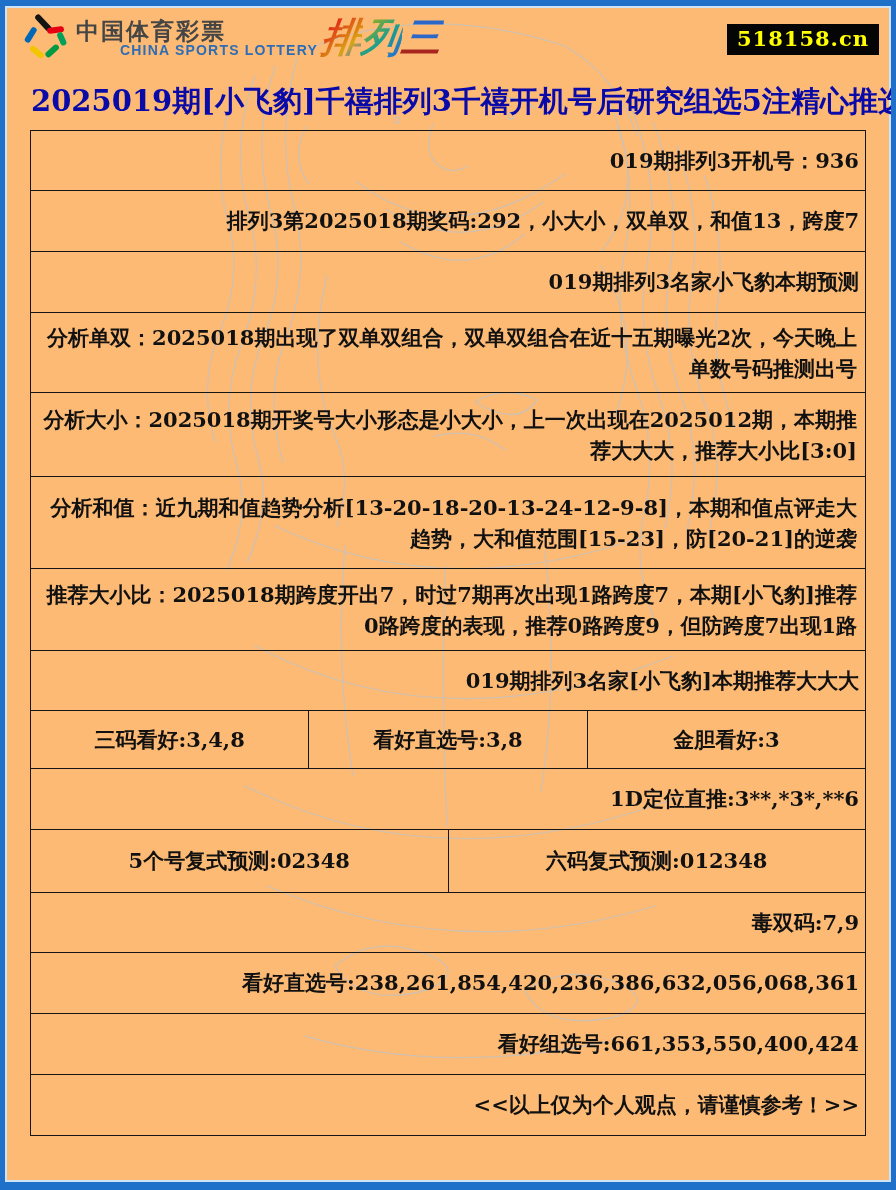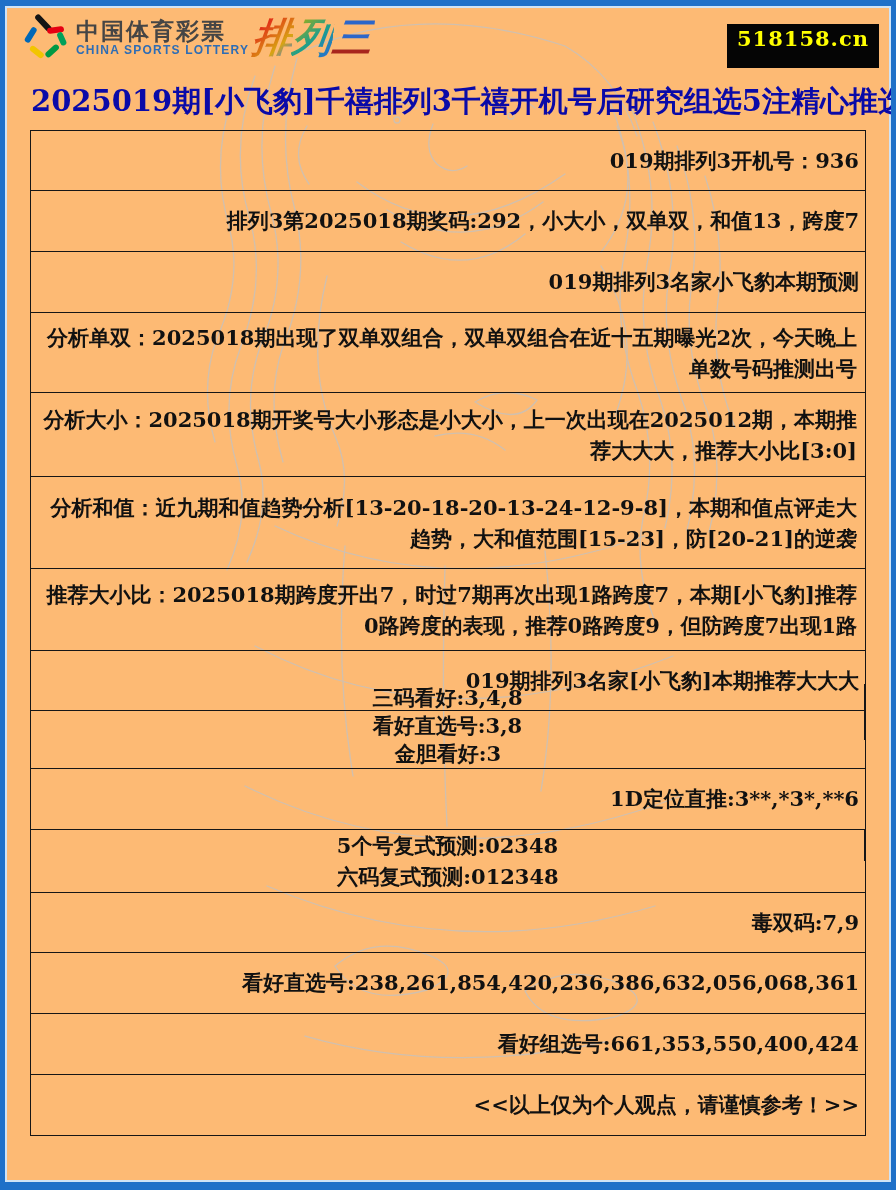--- a/index.html
+++ b/index.html
@@ -20,42 +20,42 @@
   .logo-mark{position:relative;width:50px;height:50px;margin-top:2px;}
   .logo-mark i{position:absolute;border-radius:3px;display:block;}
   .lm-black {left:12px;top:4px; width:21px;height:5.5px;background:#141414;transform:rotate(47deg);}
   .lm-red   {left:26px;top:11px;width:17px;height:5.5px;background:#e60012;transform:rotate(-7deg);}
   .lm-blue  {left:1px; top:16px;width:17px;height:5.5px;background:#0068b7;transform:rotate(-58deg);}
   .lm-yellow{left:8px; top:33px;width:16px;height:5.5px;background:#f2c500;transform:rotate(38deg);}
   .lm-green1{left:23px;top:32px;width:16px;height:5.5px;background:#009944;transform:rotate(-42deg);}
   .lm-green2{left:34px;top:20px;width:14px;height:5.5px;background:#00a05a;transform:rotate(66deg);}
   .brand-text{margin-left:5px;margin-top:4px;font-family:"Liberation Sans","DejaVu Sans",sans-serif;}
   .brand-cn{font-size:23px;font-weight:700;color:#454545;letter-spacing:2px;line-height:26px;}
-  .brand-en{font-size:12px;font-weight:700;color:#2e6db5;letter-spacing:1.2px;line-height:12px;}
+  .brand-en{font-size:14px;font-weight:700;color:#2e6db5;letter-spacing:1.2px;line-height:12px;margin-left:44px;}
   .brand-product{margin-left:4px;margin-top:0;font-size:40px;line-height:46px;font-weight:900;
                  font-style:italic;transform:skewX(-7deg);font-family:"Liberation Sans",sans-serif;}
   .brand-product span{background-clip:text;-webkit-background-clip:text;color:transparent;}
   .bp-1{background-image:linear-gradient(135deg,#e13317 25%,#d8a413 70%,#4a7fd4 95%);}
   .bp-2{background-image:linear-gradient(135deg,#9fae17 10%,#1b9e8f 55%,#2a6fd0 95%);}
   .bp-3{background-image:linear-gradient(180deg,#2b66c9 0%,#2b66c9 55%,#a8261d 80%);}
   .site-badge{margin-top:10px;margin-right:4px;background:#050505;color:#ffff00;
-              font-size:21px;font-weight:700;letter-spacing:1px;padding:2px 10px 17px;}
+              font-size:21px;font-weight:700;letter-spacing:1px;padding:2px 10px 4px;}
   
   .page-title{position:absolute;left:26px;top:76px;width:838px;margin:0;
               font-size:29px;font-weight:700;color:#0a0aa8;white-space:nowrap;
               letter-spacing:0;text-align:left;}
   
   .board{position:absolute;left:25px;top:124px;width:836px;border:1px solid #161616;
          box-sizing:border-box;background:transparent;}
   .row{position:relative;border-bottom:1px solid #161616;display:flex;align-items:center;
        justify-content:flex-end;text-align:center;box-sizing:border-box;
        font-size:21px;font-weight:700;color:#111;padding:0 6px;}
   .row:last-child{border-bottom:none;}
   .row.left{justify-content:flex-start;text-align:right;padding:4px 8px;line-height:31px;}
-  .row.cols{padding:0;align-items:stretch;flex-direction:column;}
+  .row.cols{padding:0;align-items:stretch;}
   .cell{flex:1;display:flex;align-items:center;justify-content:center;border-right:1px solid #161616;}
   .cell:last-child{border-right:none;}
   .board .row:nth-child(1){height:60px}
   .board .row:nth-child(2){height:61px}
   .board .row:nth-child(3){height:61px}
   .board .row:nth-child(4){height:80px}
   .board .row:nth-child(5){height:84px}
   .board .row:nth-child(6){height:92px}
   .board .row:nth-child(7){height:82px}
   .board .row:nth-child(8){height:60px}

